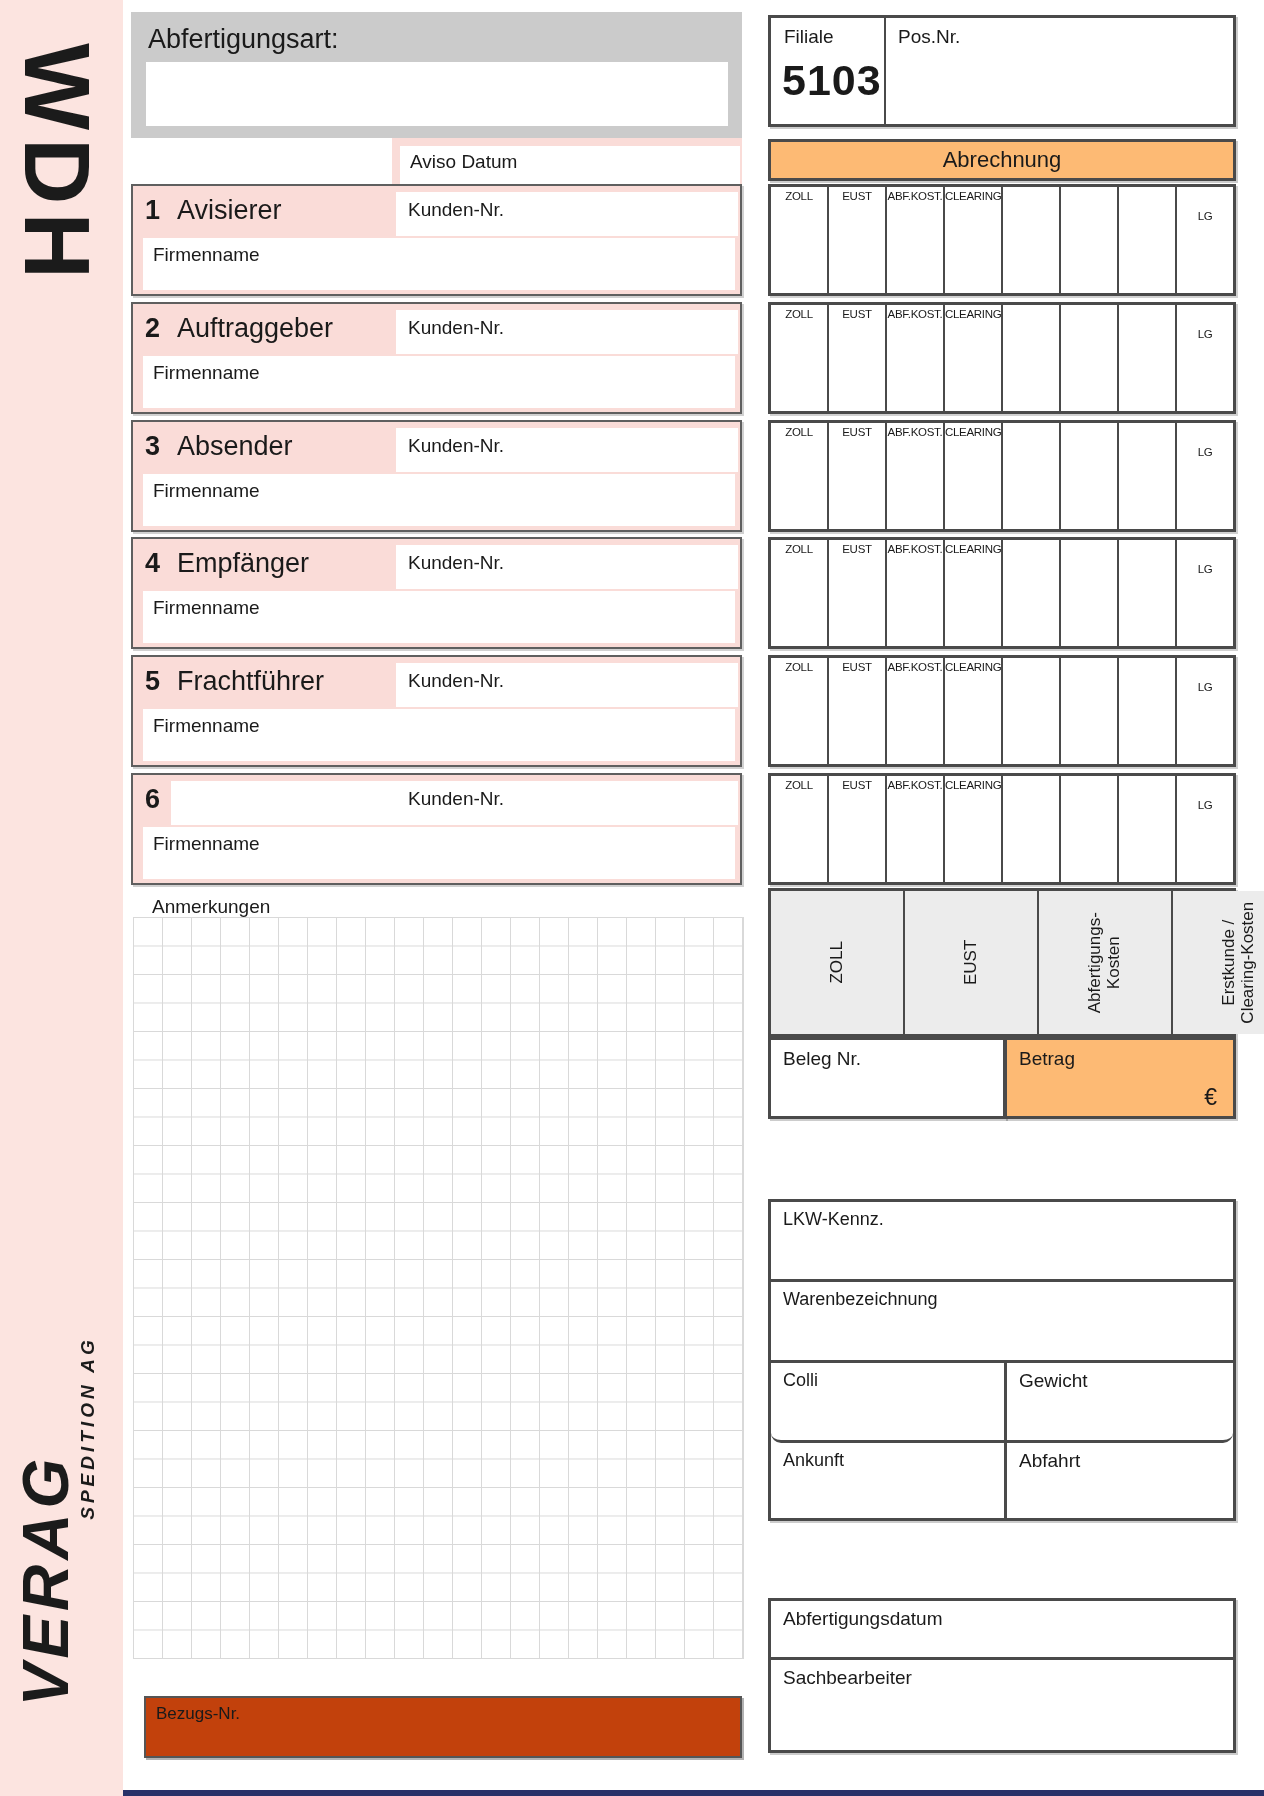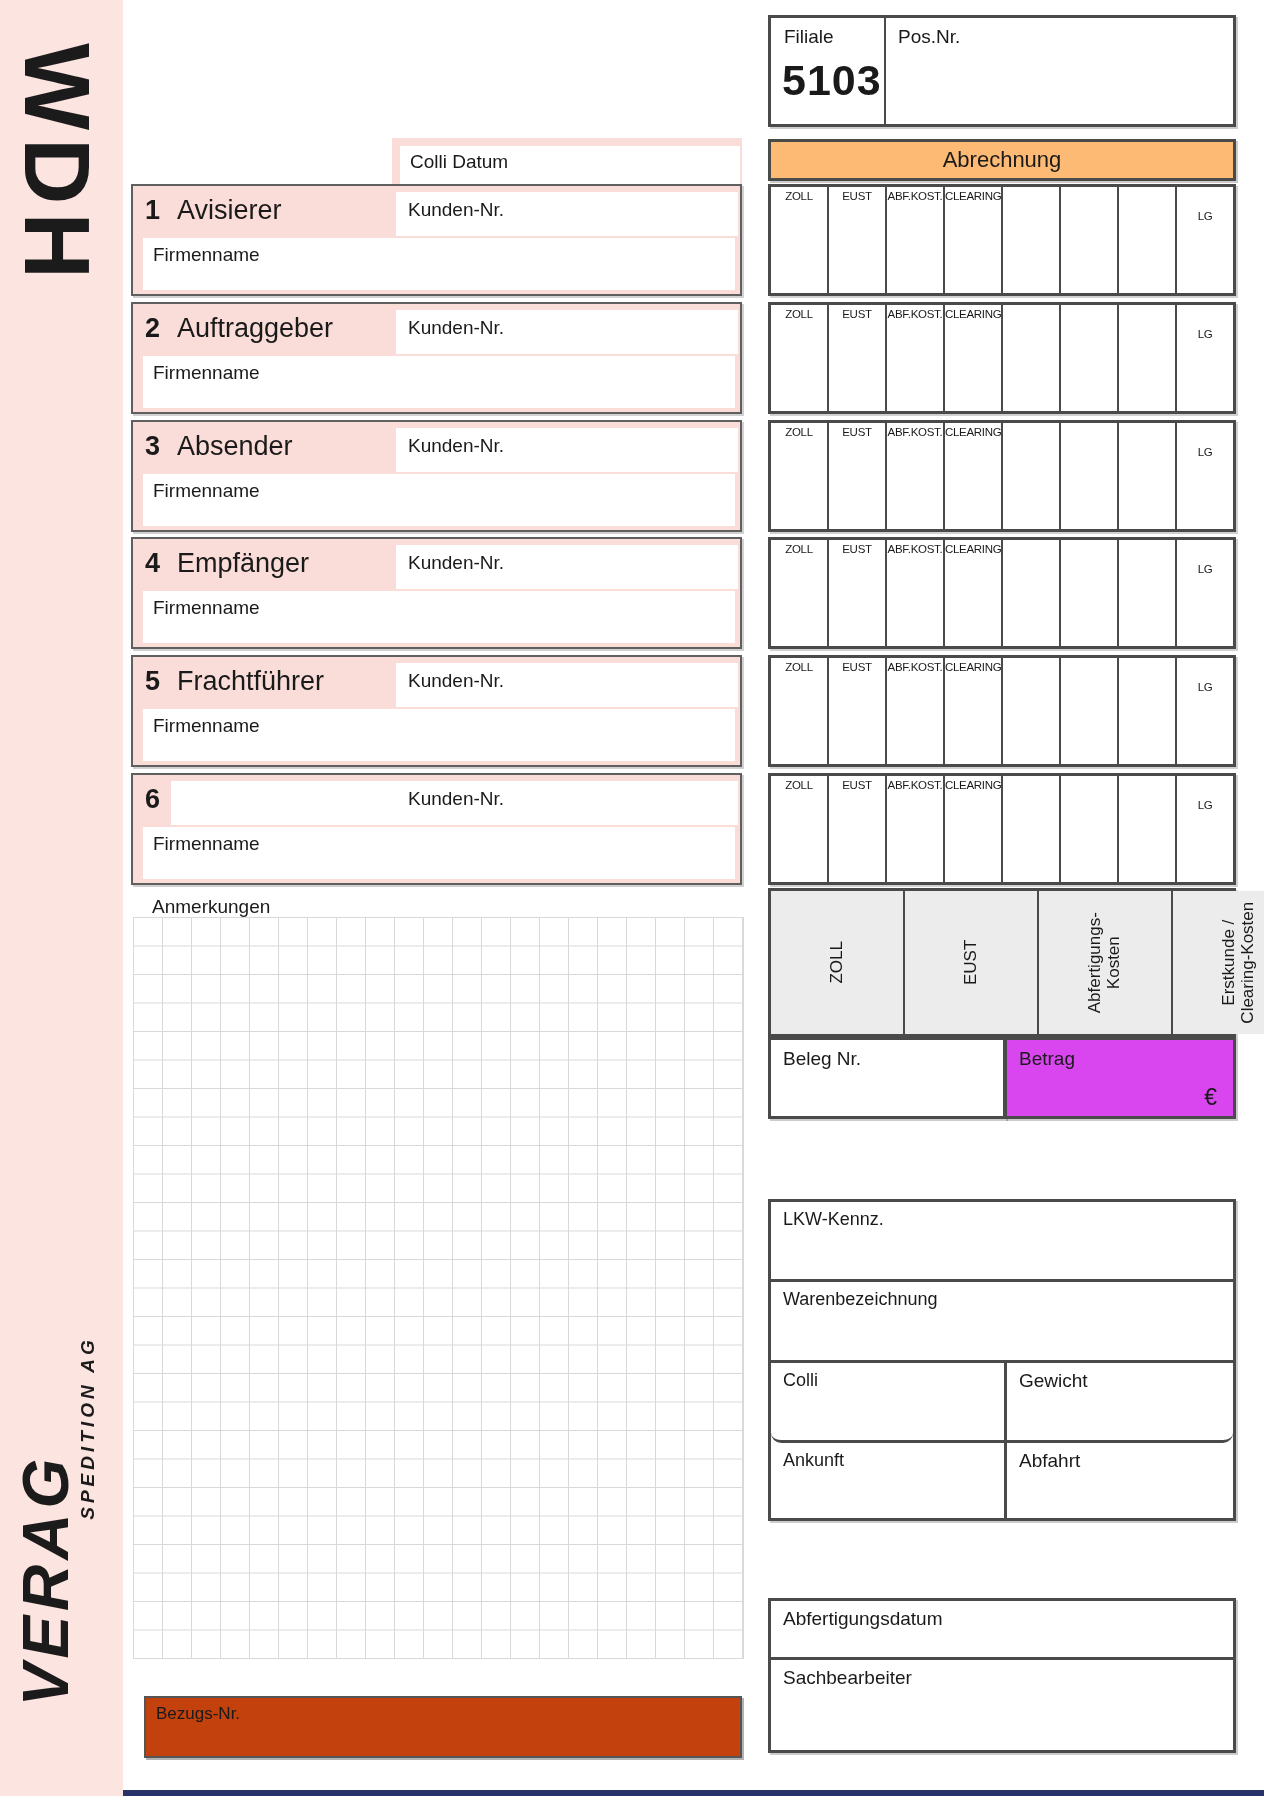--- a/index.html
+++ b/index.html
@@ -48,21 +48,21 @@
   .ab-cell:last-child{border-right:none;margin-top:20px;}
   .vert-row{position:absolute;left:768px;top:888px;width:468px;height:149px;
        border:3px solid #4a4a4a;box-sizing:border-box;display:flex;box-shadow:2px 2px 0 rgba(0,0,0,.18);}
   .vert-cell{flex:1 1 0;background:#ececec;border-right:2px solid #4a4a4a;
        display:flex;align-items:center;justify-content:center;}
   .vert-cell:last-child{border-right:none;}
   .vert-cell span{transform:rotate(-90deg);font-size:17px;line-height:1.1;text-align:center;
        width:132px;flex:none;}
   .beleg{position:absolute;left:768px;top:1037px;width:238px;height:82px;background:#fff;
        border:3px solid #4a4a4a;box-sizing:border-box;box-shadow:2px 2px 0 rgba(0,0,0,.2);}
-  .betrag{position:absolute;left:1004px;top:1037px;width:232px;height:82px;background:#d946ef;
+  .betrag{position:absolute;left:1004px;top:1037px;width:232px;height:82px;background:#fdba74;
        border:3px solid #4a4a4a;box-sizing:border-box;box-shadow:2px 2px 0 rgba(0,0,0,.2);}
   .boxlbl{position:absolute;left:12px;top:8px;font-size:19px;}
   .euro{position:absolute;right:16px;top:44px;font-size:23px;}
   .info-box{position:absolute;left:768px;top:1199px;width:468px;height:322px;background:#fff;
        border:3px solid #4a4a4a;box-sizing:border-box;box-shadow:2px 2px 0 rgba(0,0,0,.2);}
   .info-row{position:absolute;left:0;right:0;border-bottom:3px solid #4a4a4a;box-sizing:border-box;}
   .info-cell-div{position:absolute;left:233px;top:0;bottom:0;width:3px;background:#4a4a4a;}
   .info-lbl{position:absolute;left:12px;top:7px;font-size:18px;}
   .info-lbl2{position:absolute;left:248px;top:7px;font-size:19px;}
   .foot-box{position:absolute;left:768px;top:1598px;width:468px;height:155px;background:#fff;
@@ -84,32 +84,36 @@
 </head>
 <body>
 
 <div class="page">
 
   <div class="pink-strip"></div>
   <div class="wdh">WDH</div>
   <div class="verag">VERAG</div>
   <div class="sped">SPEDITION AG</div>
 
+  <div class="abfart">
+    <div class="lbl">Abfertigungsart:</div>
+    <div class="inp"></div>
+  </div>
 
   <div class="filiale-box">
     <div class="div"></div>
     <div class="f-lbl">Filiale</div>
     <div class="f-num">5103</div>
     <div class="p-lbl">Pos.Nr.</div>
     <div style="position:absolute;left:116px;top:34px;right:4px;bottom:4px;"></div>
   </div>
 
   <div class="aviso">
     <div class="inp"></div>
-    <div class="lbl">Colli Datum</div>
+    <div class="lbl">Aviso Datum</div>
   </div>
 
   <div class="sec" style="top:184px;">
     <div class="num">1</div>
     <div class="title">Avisierer</div>
     <div class="kunden">
         <div class="lbl">Kunden-Nr.</div>
       </div>
     <div class="firma">
         <div class="lbl">Firmenname</div>

